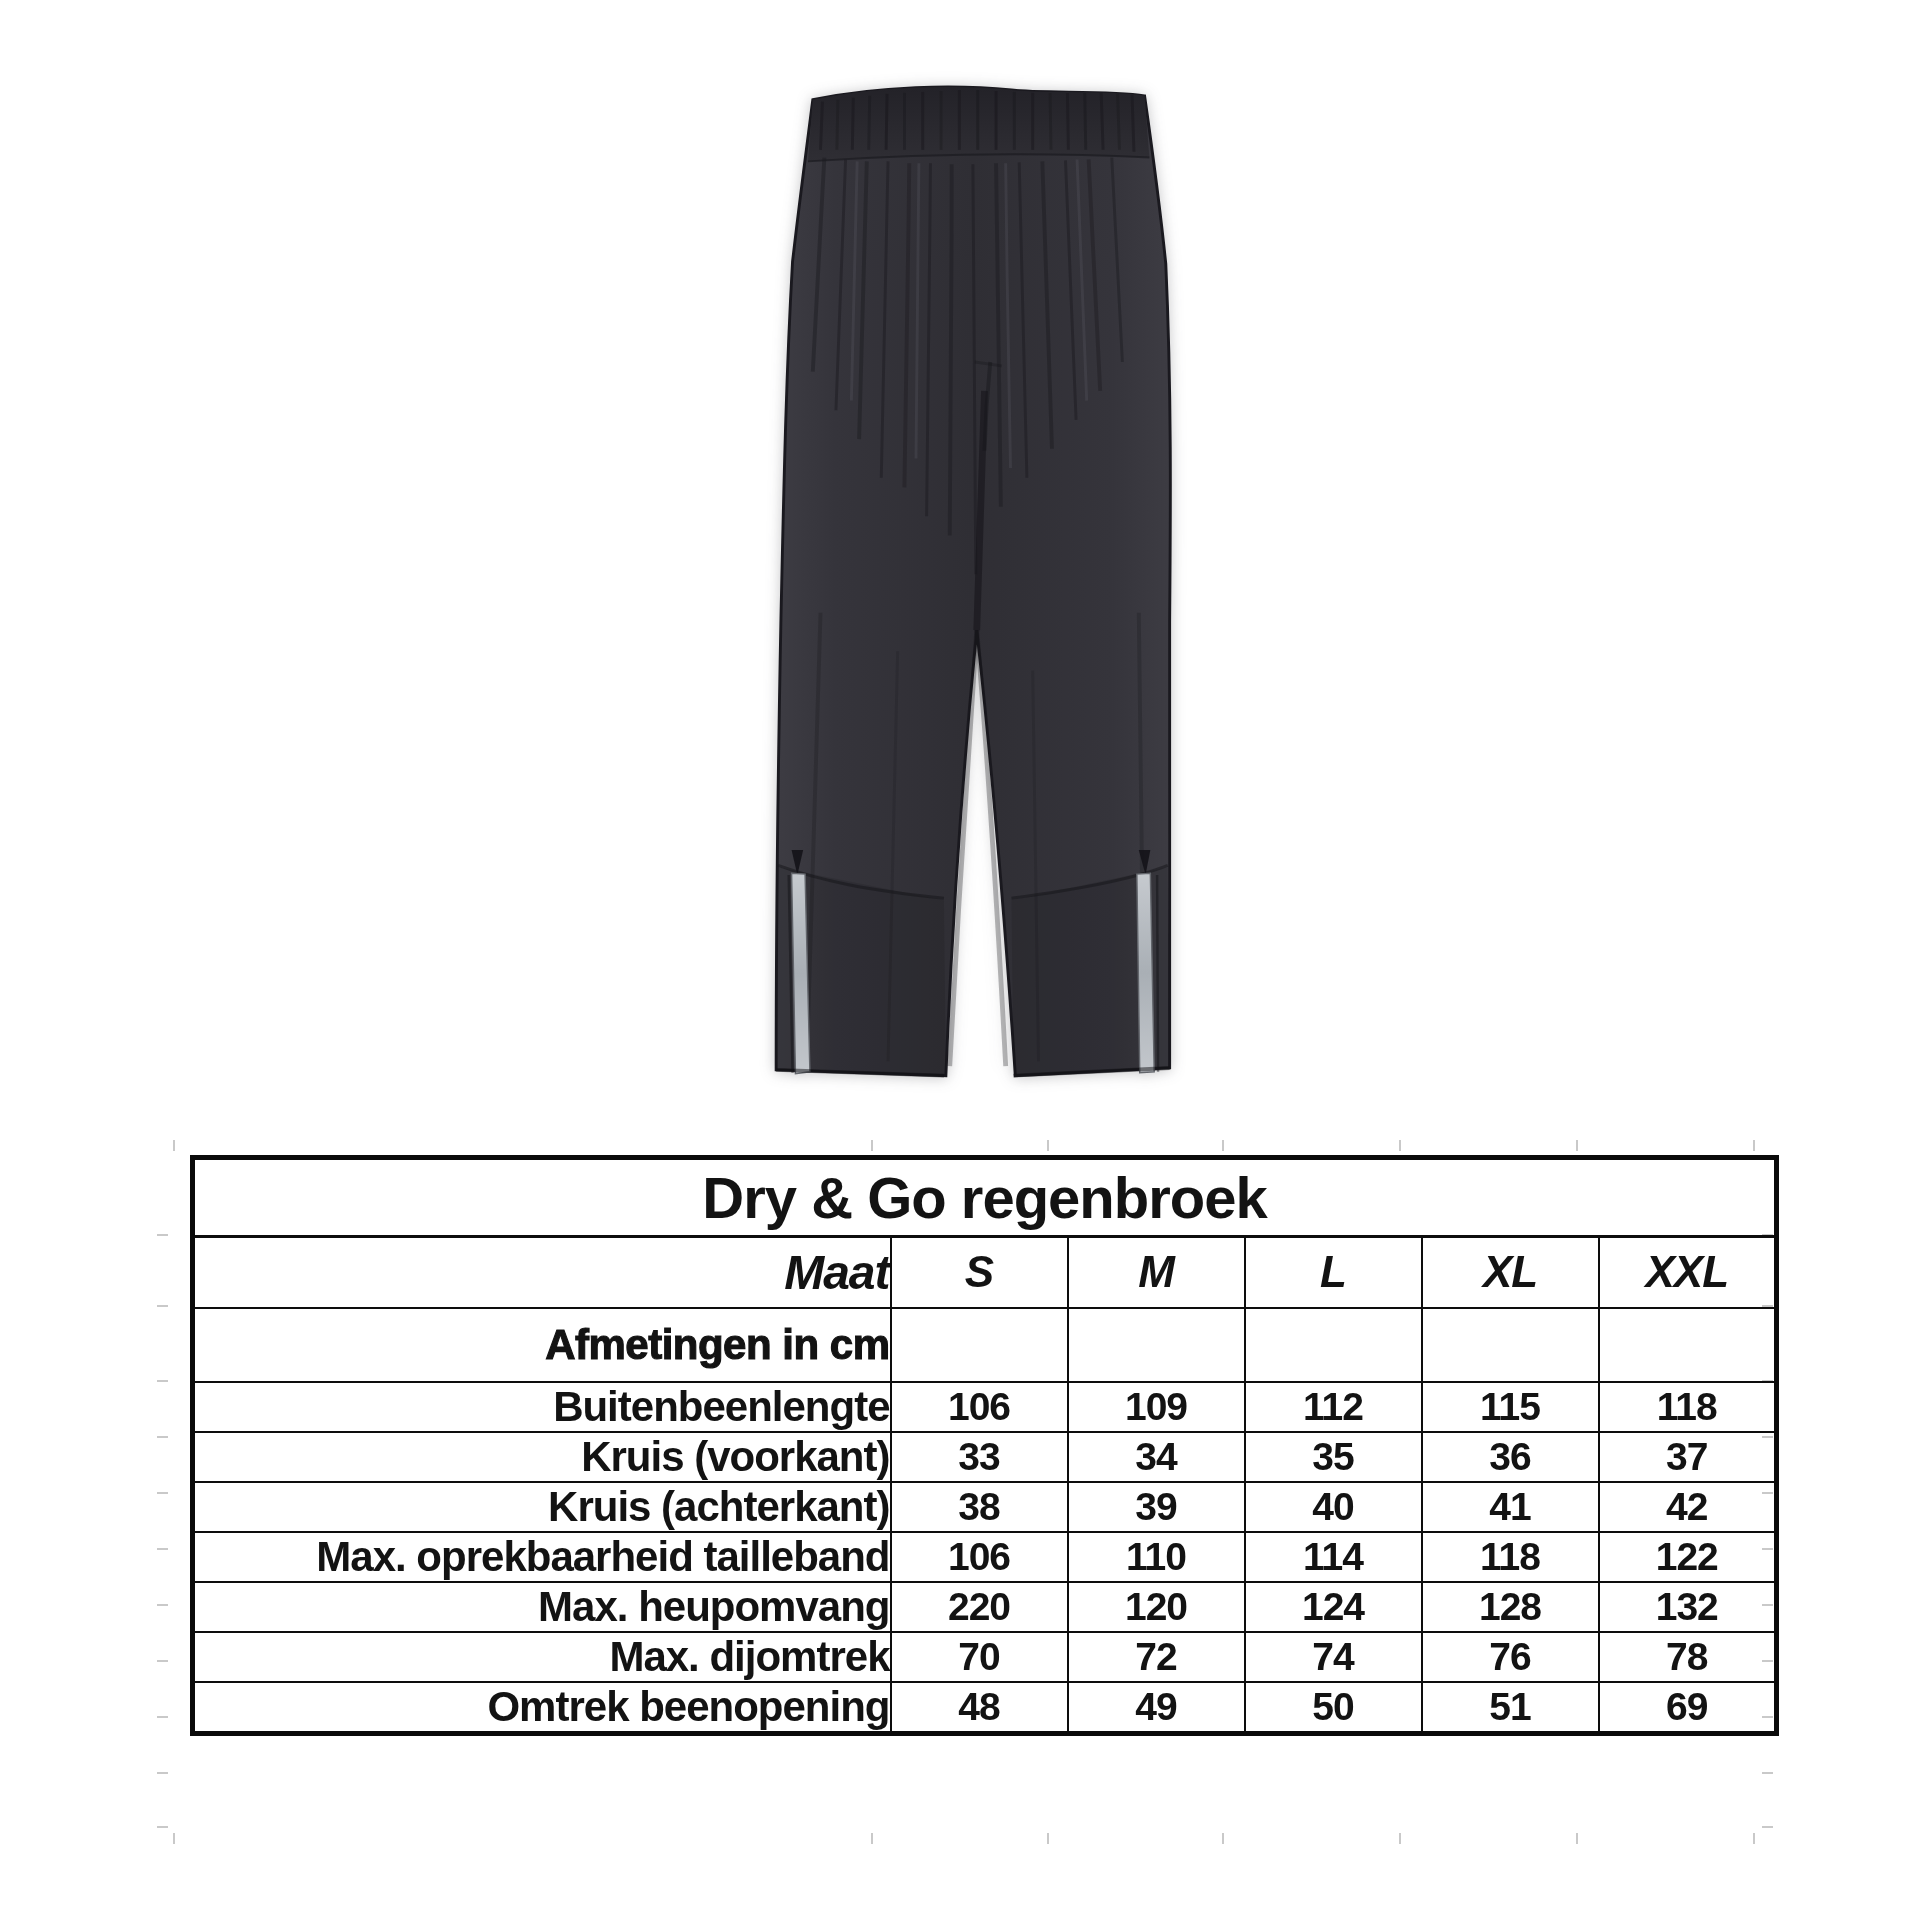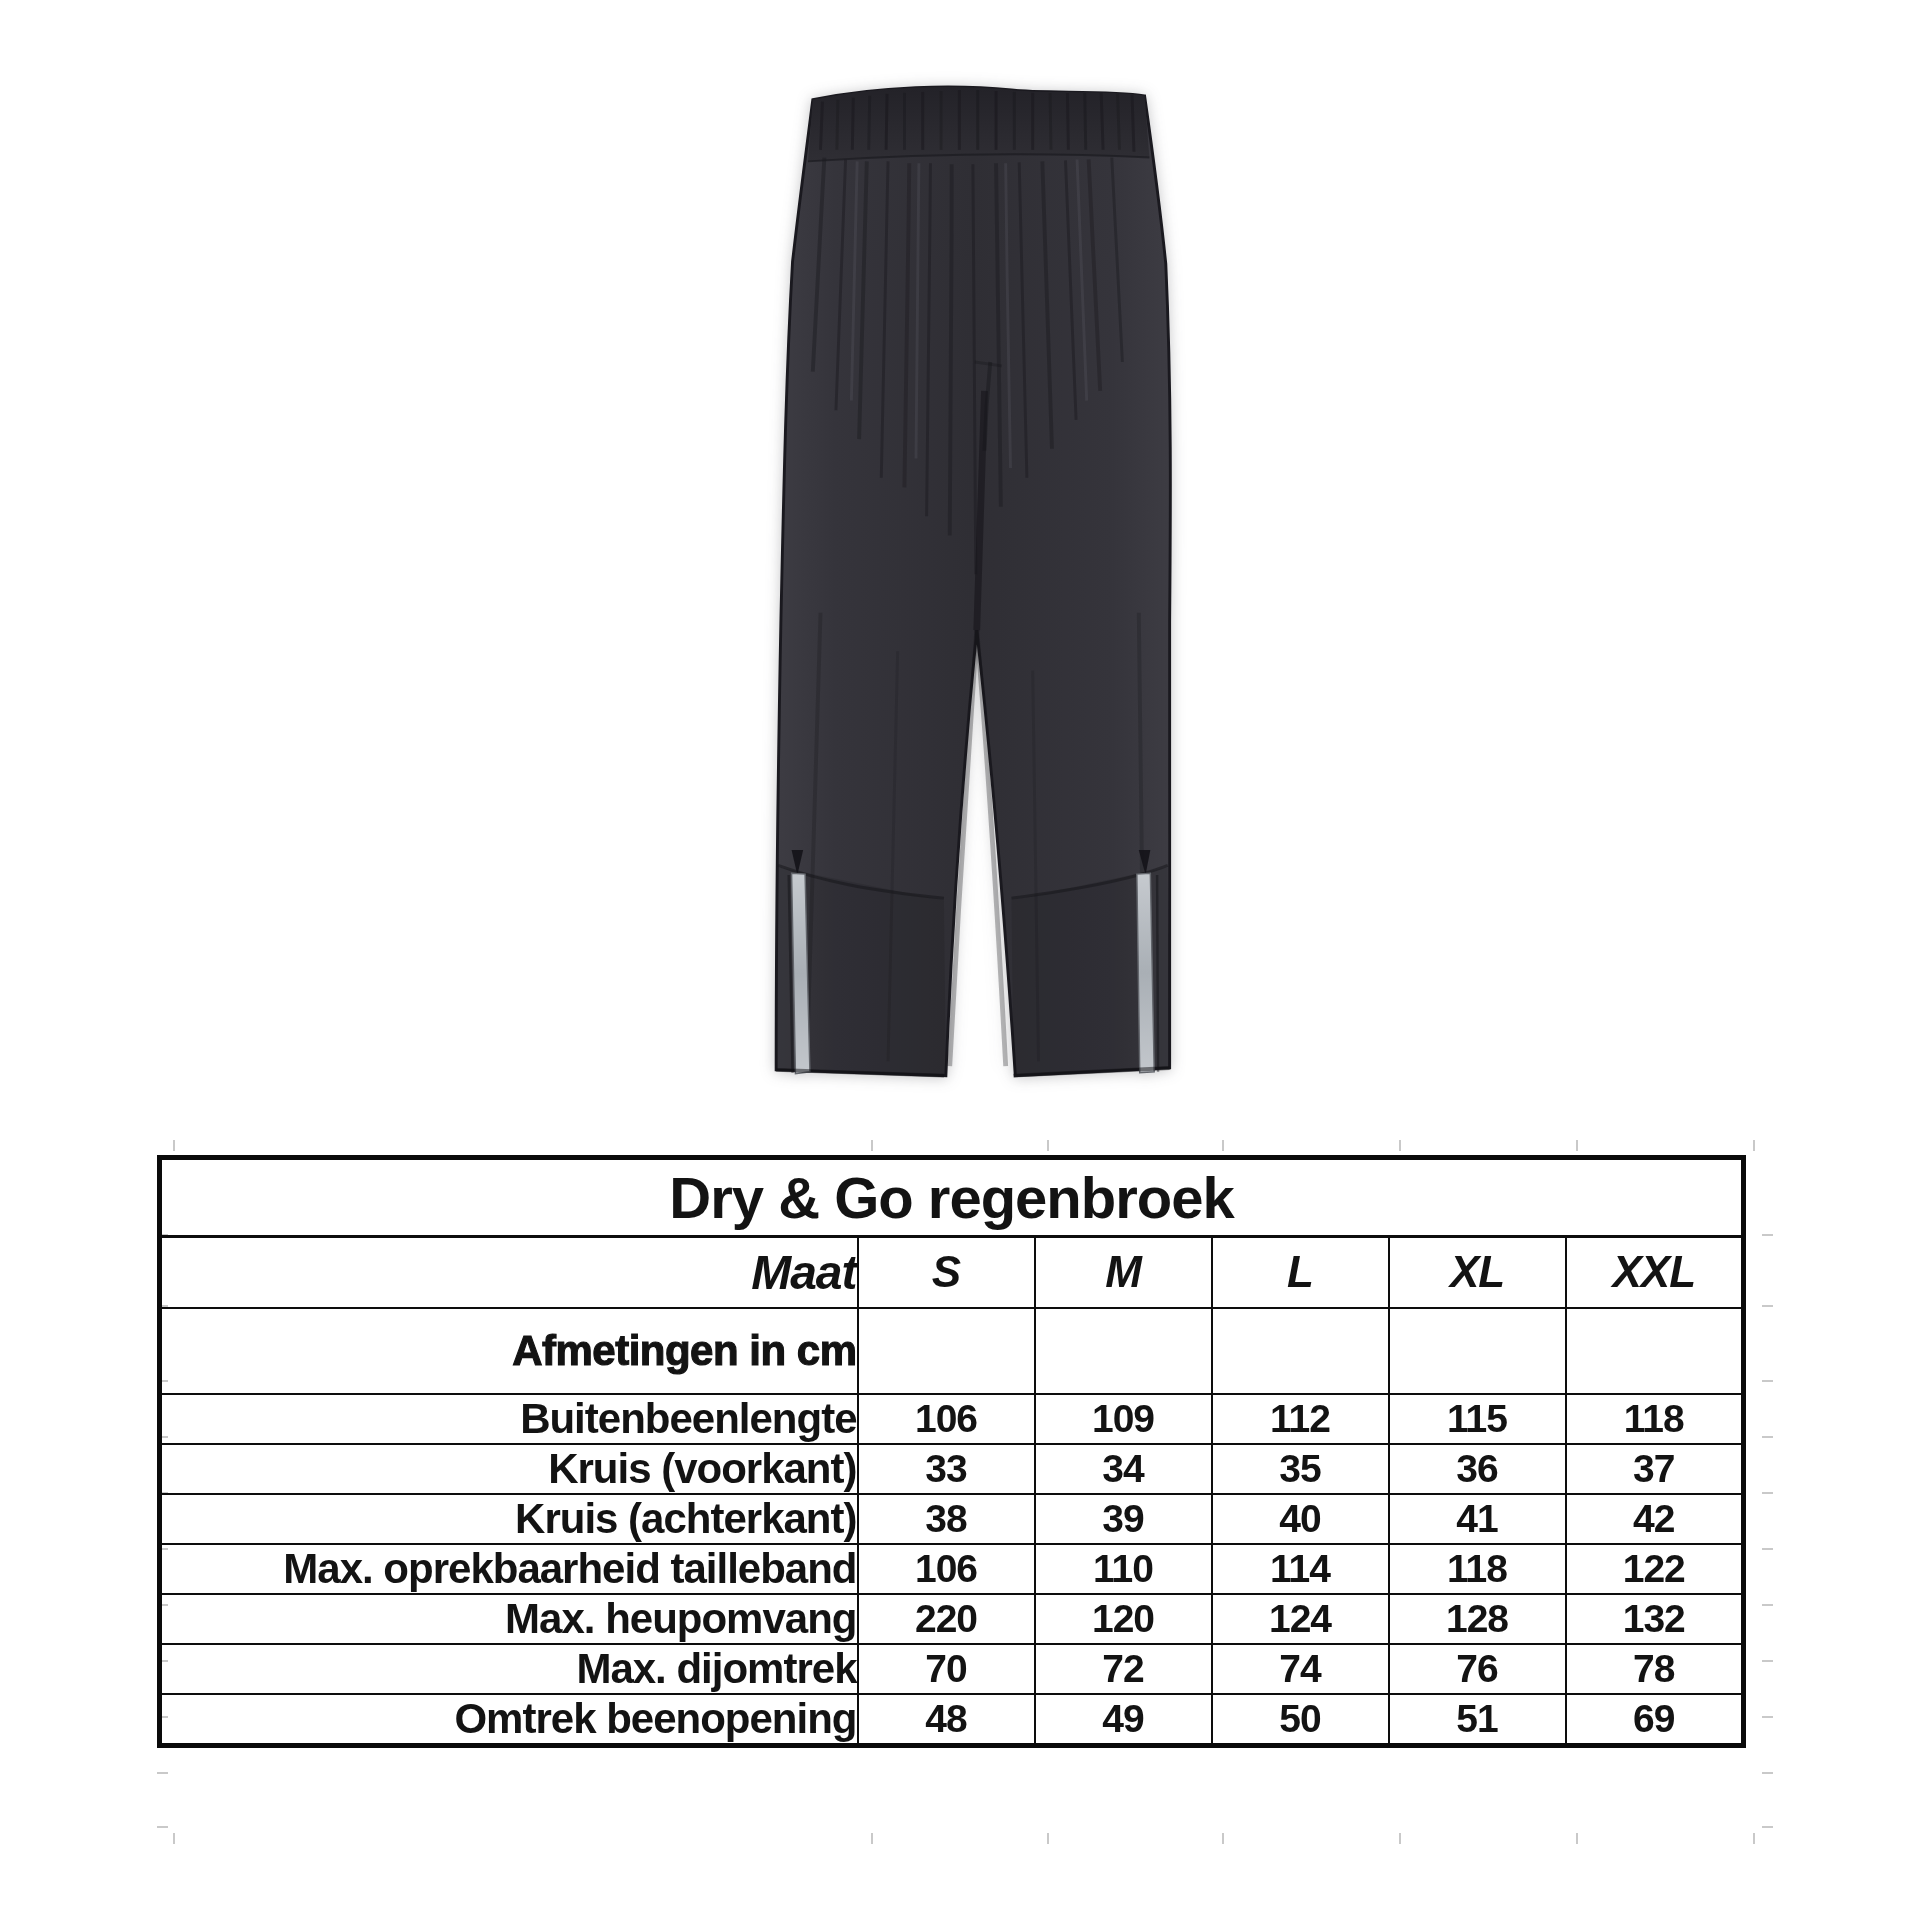--- a/index.html
+++ b/index.html
@@ -7,41 +7,41 @@
     width:1931px;height:1931px;background:#ffffff;position:relative;
     font-family:"Liberation Sans", sans-serif;
     -webkit-font-smoothing:antialiased;
   }
   
   .pants-svg{
     position:absolute;left:753px;top:72px;
     filter:drop-shadow(0 1.9px 6.8px rgba(50,50,58,.28));
   }
   
-  .table-wrap{position:absolute;left:157px;top:1155px;}
+  .table-wrap{position:absolute;left:190px;top:1155px;}
   table.size-table{
     border-collapse:collapse;table-layout:fixed;width:1582px;
     color:#131313;
   }
   table.size-table td{
     border:2.9px solid #0d0d0d;
     overflow:hidden;white-space:nowrap;vertical-align:middle;
     padding:0;
   }
   table.size-table{border:5.8px solid #0a0a0a;}
   tr.r-title{height:79px;}
   tr.r-title td{
     text-align:center;font-size:58px;font-weight:700;letter-spacing:-1px;
     border-bottom-width:3.9px;
   }
   tr.r-maat{height:71px;}
   tr.r-maat td{font-style:italic;font-weight:700;}
   tr.r-maat td.label{font-size:48px;}
   tr.r-maat td.val{font-size:44px;}
-  tr.r-section{height:86px;}
+  tr.r-section{height:74px;}
   tr.r-section td.label{
     font-size:42px;font-weight:700;letter-spacing:-0.5px;
     -webkit-text-stroke:1.1px #131313;
   }
   tr.r-data{height:48px;}
   td.label{
     text-align:right;padding-left:11.6px;font-size:42px;font-weight:700;
     letter-spacing:-1px;
   }
   td.val{

